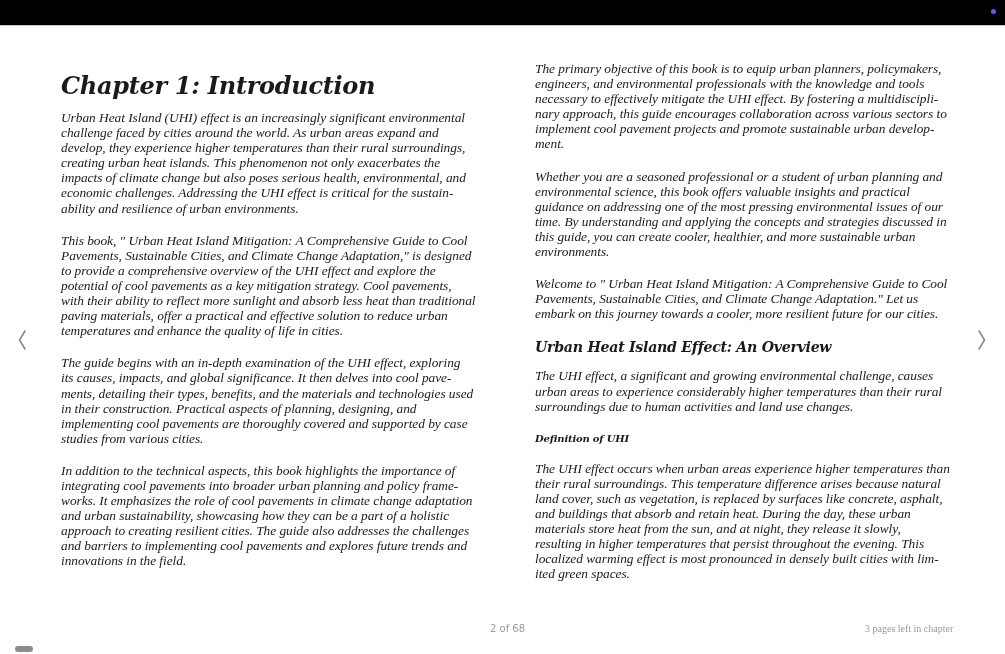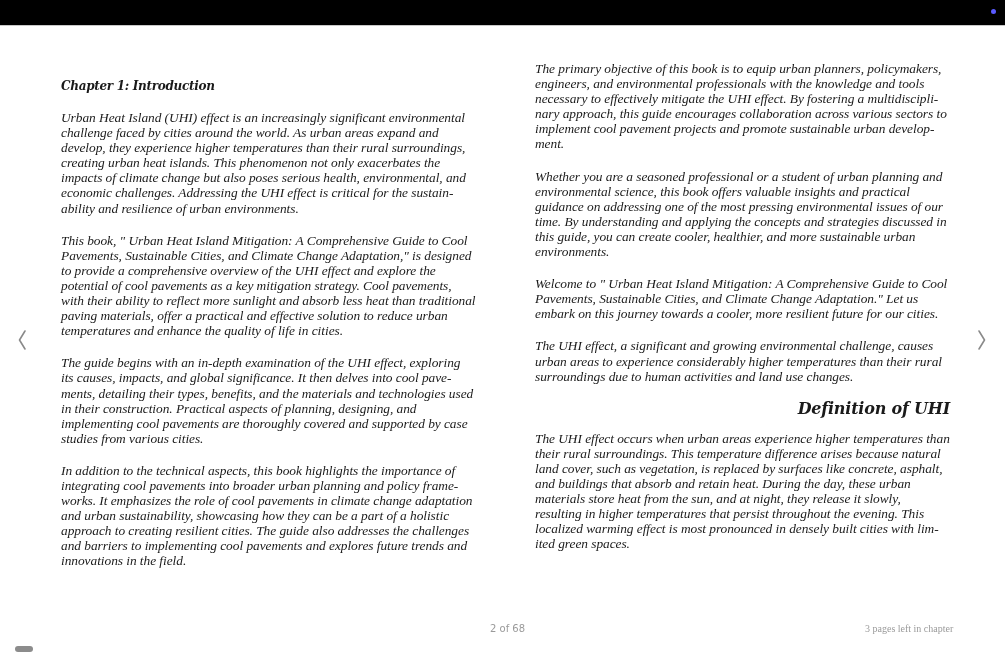--- a/index.html
+++ b/index.html
@@ -26,32 +26,32 @@
     font-family: "Liberation Serif", "DejaVu Serif", serif;
     font-size: 13.4px; line-height: 15.1px;
     letter-spacing: -0.05px;
     font-style: italic;
   }
   .page-left { left: 61px; top: 74px; }
   .page-right { left: 535px; top: 61px; }
   .page p { margin: 0 0 17px 0; }
   h1.chapter-title {
     font-family: "DejaVu Serif", serif;
-    font-weight: bold; font-size: 12px; line-height: 24px;
+    font-weight: bold; font-size: 24px; line-height: 24px;
     margin: 0 0 12px 0; letter-spacing: -0.3px;
   }
   h2.section-title {
     font-family: "DejaVu Serif", serif;
     font-weight: bold; font-size: 14.2px; line-height: 18px;
     margin: 0 0 12px 0; letter-spacing: -0.3px;
   }
   h3.subsection-title {
     font-family: "DejaVu Serif", serif;
-    font-weight: bold; font-size: 16px; line-height: 15px;
-    margin: 0 0 15px 0; letter-spacing: -0.2px; text-align: right;
+    font-weight: bold; font-size: 10px; line-height: 15px;
+    margin: 0 0 15px 0; letter-spacing: -0.2px;
   }
   .nav-arrow {
     position: absolute; top: 326px;
     width: 20px; height: 28px;
     color: #8a8a8a; font-size: 24px; line-height: 28px;
     text-align: center; cursor: pointer;
     font-family: "DejaVu Sans", sans-serif;
   }
   .nav-prev { left: 12px; }
   .nav-next { left: 972px; }
@@ -81,20 +81,21 @@
   <p>Urban Heat Island (UHI) effect is an increasingly significant environmental challenge faced by cities around the world. As urban areas expand and develop, they experience higher temperatures than their rural surroundings, creating urban heat islands. This phenomenon not only exacerbates the impacts of climate change but also poses serious health, environmental, and economic challenges. Addressing the UHI effect is critical for the sustain­ability and resilience of urban environments.</p>
   <p>This book, " Urban Heat Island Mitigation: A Comprehensive Guide to Cool Pavements, Sustainable Cities, and Climate Change Adaptation," is designed to provide a comprehensive overview of the UHI effect and explore the potential of cool pavements as a key mitigation strategy. Cool pavements, with their ability to reflect more sunlight and absorb less heat than tradi­tional paving materials, offer a practical and effective solution to reduce urban temperatures and enhance the quality of life in cities.</p>
   <p>The guide begins with an in-depth examination of the UHI effect, exploring its causes, impacts, and global significance. It then delves into cool pave­ments, detailing their types, benefits, and the materials and technologies used in their construction. Practical aspects of planning, designing, and implementing cool pavements are thoroughly covered and supported by case studies from various cities.</p>
   <p>In addition to the technical aspects, this book highlights the importance of integrating cool pavements into broader urban planning and policy frame­works. It emphasizes the role of cool pavements in climate change adapta­tion and urban sustainability, showcasing how they can be a part of a holistic approach to creating resilient cities. The guide also addresses the challenges and barriers to implementing cool pavements and explores future trends and innovations in the field.</p>
 </div>
 
 <div class="page page-right">
   <p>The primary objective of this book is to equip urban planners, policymakers, engineers, and environmental professionals with the knowledge and tools necessary to effectively mitigate the UHI effect. By fostering a multidiscipli­nary approach, this guide encourages collaboration across various sectors to implement cool pavement projects and promote sustainable urban develop­ment.</p>
   <p>Whether you are a seasoned professional or a student of urban planning and environmental science, this book offers valuable insights and practical guidance on addressing one of the most pressing environmental issues of our time. By understanding and applying the concepts and strategies dis­cussed in this guide, you can create cooler, healthier, and more sustainable urban environments.</p>
   <p>Welcome to " Urban Heat Island Mitigation: A Comprehensive Guide to Cool Pavements, Sustainable Cities, and Climate Change Adaptation." Let us embark on this journey towards a cooler, more resilient future for our cities.</p>
+  <h2 class="section-title">Urban Heat Island Effect: An Overview</h2>
   <p>The UHI effect, a significant and growing environmental challenge, causes urban areas to experience considerably higher temperatures than their rural surroundings due to human activities and land use changes.</p>
   <h3 class="subsection-title">Definition of UHI</h3>
   <p>The UHI effect occurs when urban areas experience higher temperatures than their rural surroundings. This temperature difference arises because natural land cover, such as vegetation, is replaced by surfaces like concrete, asphalt, and buildings that absorb and retain heat. During the day, these urban materials store heat from the sun, and at night, they release it slowly, resulting in higher temperatures that persist throughout the evening. This localized warming effect is most pronounced in densely built cities with lim­ited green spaces.</p>
 </div>
 
 <div class="nav-arrow nav-prev">
   <svg viewBox="0 0 12 22">
     <path d="M9 2 L3.5 11 L9 20" fill="none" stroke="#8a8a8a" stroke-width="1.6" stroke-linecap="round" stroke-linejoin="round"></path>
   </svg>
 </div>

